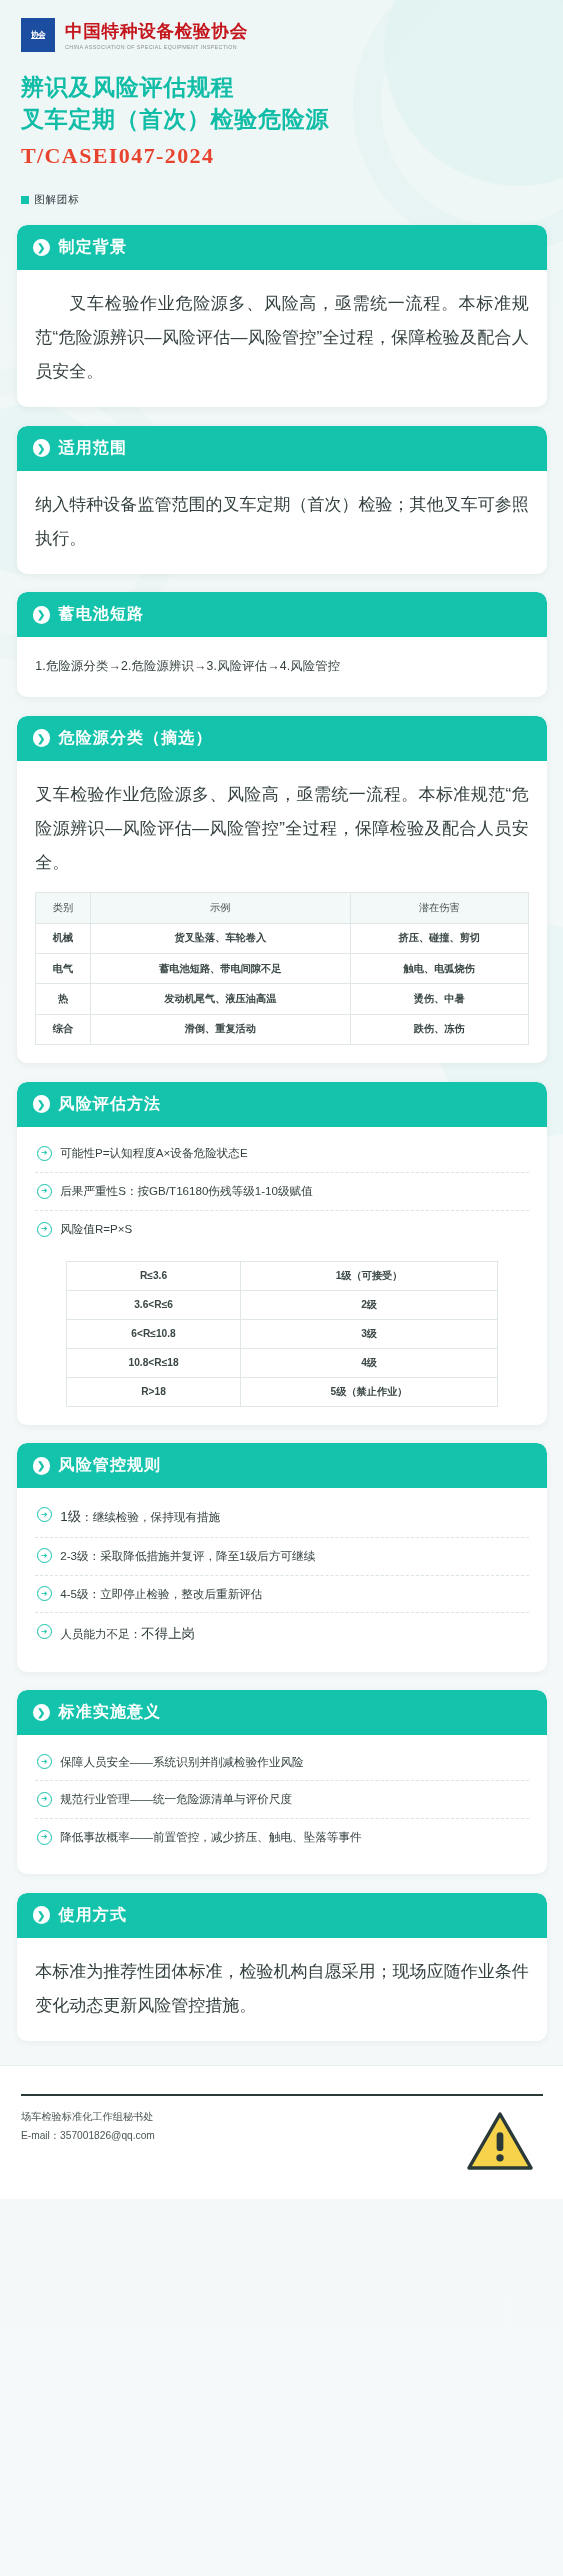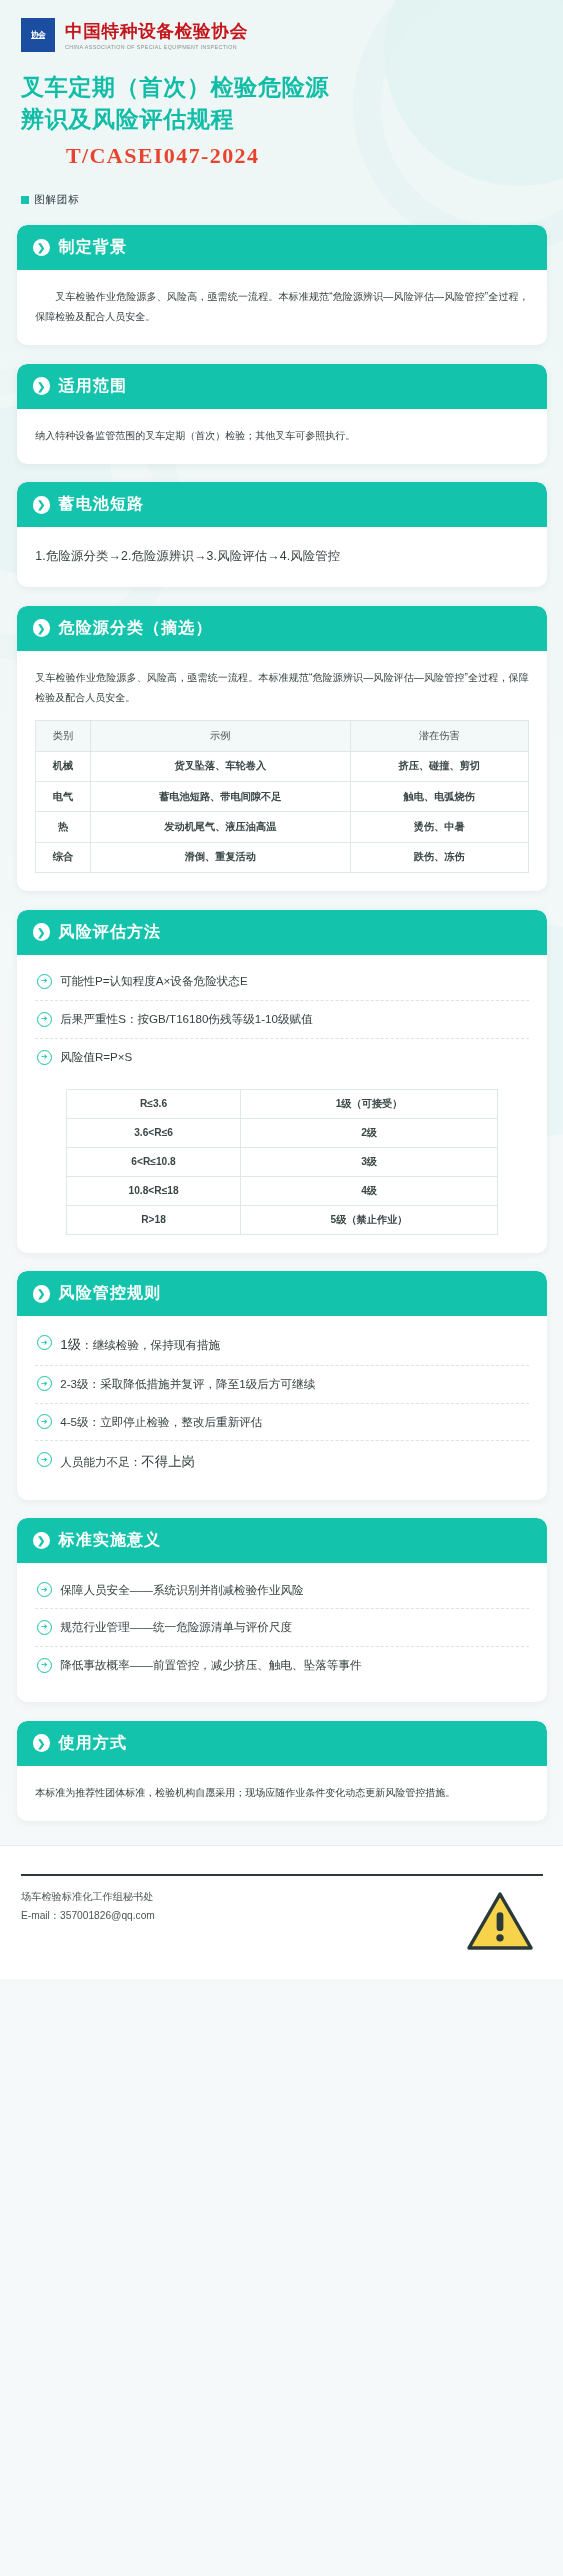--- a/index.html
+++ b/index.html
@@ -62,21 +62,20 @@
   .title-block { position: relative; padding: 12.7px 21px 0 21px; }
   .doc-title {
     font-size: 23px; font-weight: bold; color: #11bda7;
     line-height: 1.42; letter-spacing: 0.7px;
   }
   .doc-code {
     margin-top: 7px;
     font-size: 22px; font-weight: bold; color: #e8432f;
     font-family: "Liberation Serif", serif;
     letter-spacing: 1.4px;
-    margin-left: 45px;
   }
   .subtitle-row {
     display: flex; align-items: center; gap: 5.6px;
     margin-top: 24px; padding: 0 21px 0 21px;
   }
   .subtitle-square {
     width: 7.7px; height: 7.7px; background: #14c3ab; flex: 0 0 7.7px;
   }
   .subtitle-text { font-size: 10.6px; color: #2e3b40; letter-spacing: 0.7px; }
 
@@ -100,21 +99,21 @@
     width: 17.6px; height: 17.6px; flex: 0 0 17.6px; border-radius: 50%;
     background: #fff; color: #14c3ab;
     display: flex; align-items: center; justify-content: center;
     font-size: 10px; font-weight: bold;
   }
   .card-title {
     color: #fff; font-size: 16px; font-weight: bold; letter-spacing: 1.1px;
   }
   .card-body { padding: 17px 18.3px 0 18.3px; }
   .para {
-    font-size: 10px; color: #33403f; line-height: 2.0; text-align: justify;
+    font-size: 17px; color: #33403f; line-height: 2.0; text-align: justify;
   }
   .para.indent { text-indent: 2em; }
   .flow {
     font-size: 12.3px; color: #33403f; line-height: 2.0; letter-spacing: 0.2px;
   }
 
   
   .row-list { padding: 8.5px 18.3px 0 18.3px; }
   .row {
     display: flex; align-items: flex-start; gap: 8.5px;
@@ -186,22 +185,22 @@
       <span>协会</span>
     </div>
     <div class="org-names">
       <div class="org-cn">中国特种设备检验协会</div>
       <div class="org-en">CHINA ASSOCIATION OF SPECIAL EQUIPMENT INSPECTION</div>
     </div>
   </div>
 
   <div class="title-block">
     <div class="doc-title">
+      <div>辨识及风险评估规程</div>
       <div>叉车定期（首次）检验危险源</div>
-      <div>辨识及风险评估规程</div>
     </div>
     <div class="doc-code">T/CASEI047-2024</div>
   </div>
   <div class="subtitle-row">
     <div class="subtitle-square"></div>
     <div class="subtitle-text">图解团标</div>
   </div>
 
   <div class="card">
     <div class="card-head">

